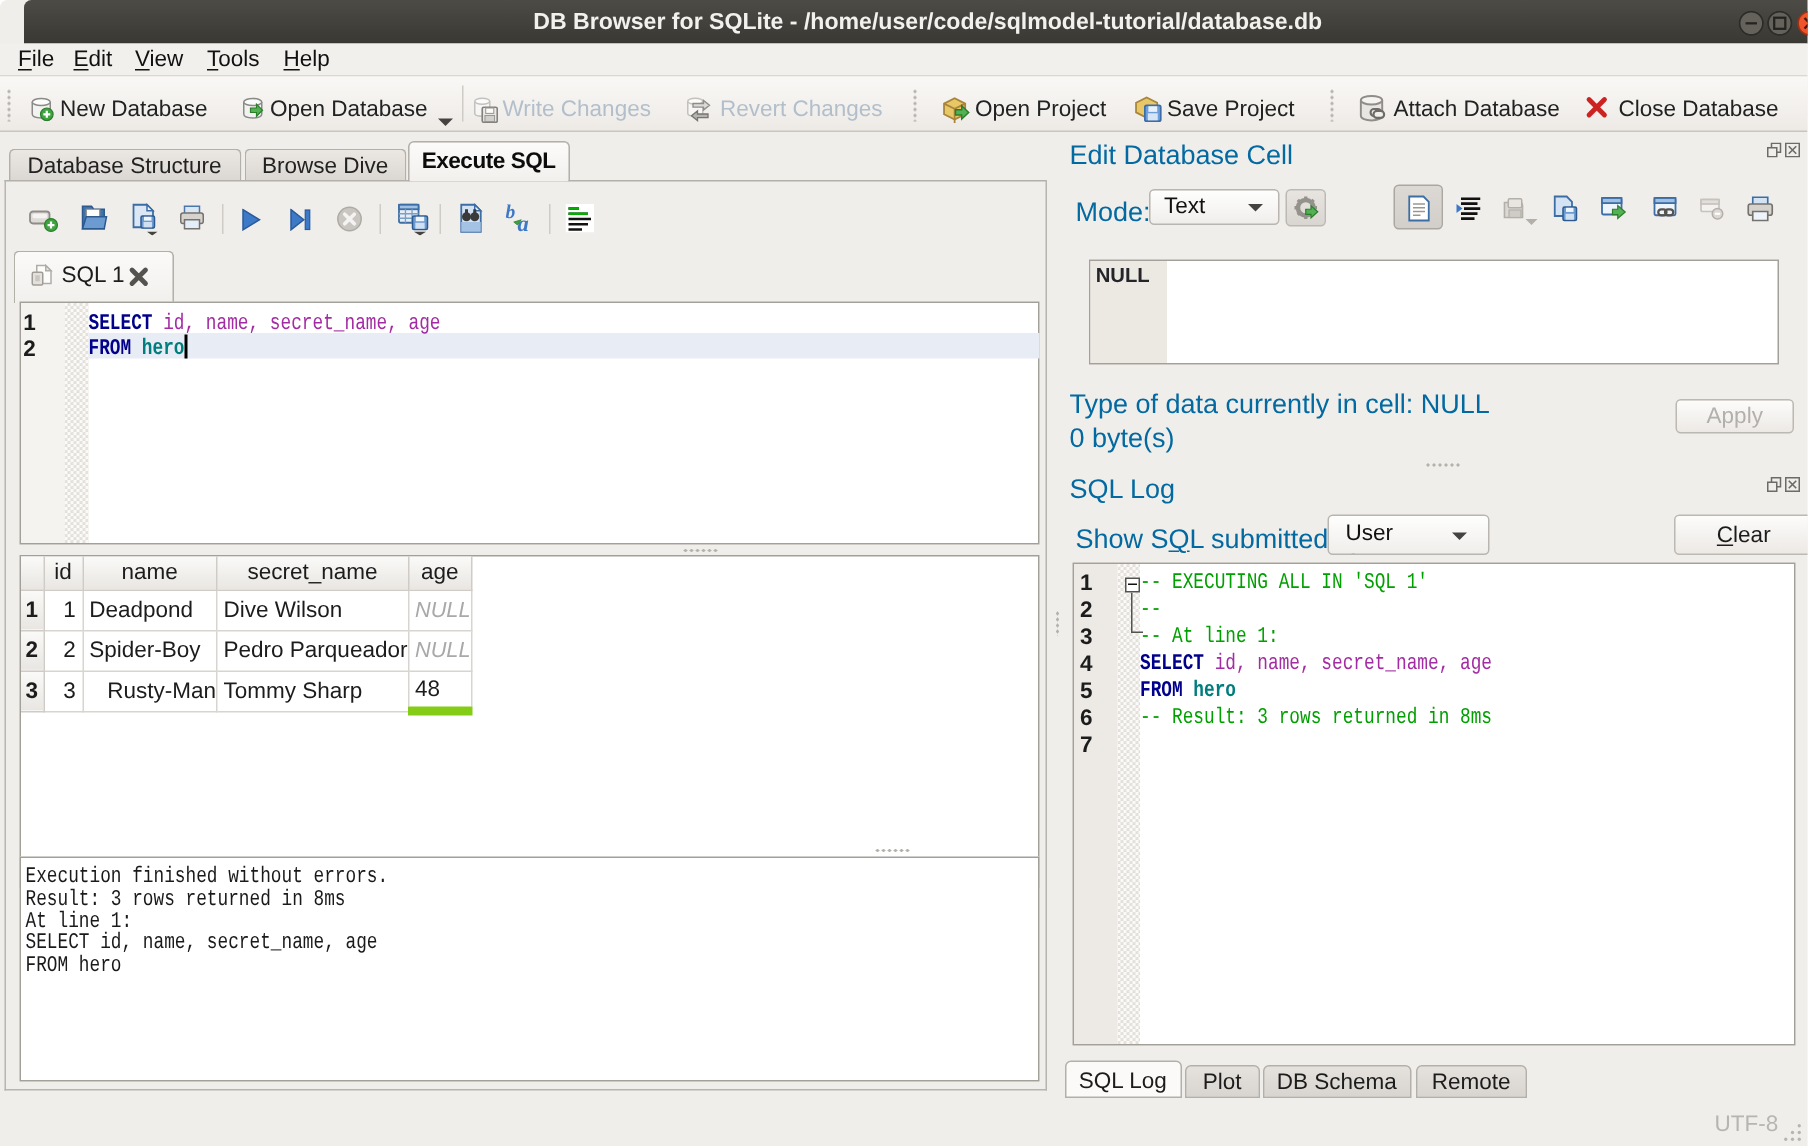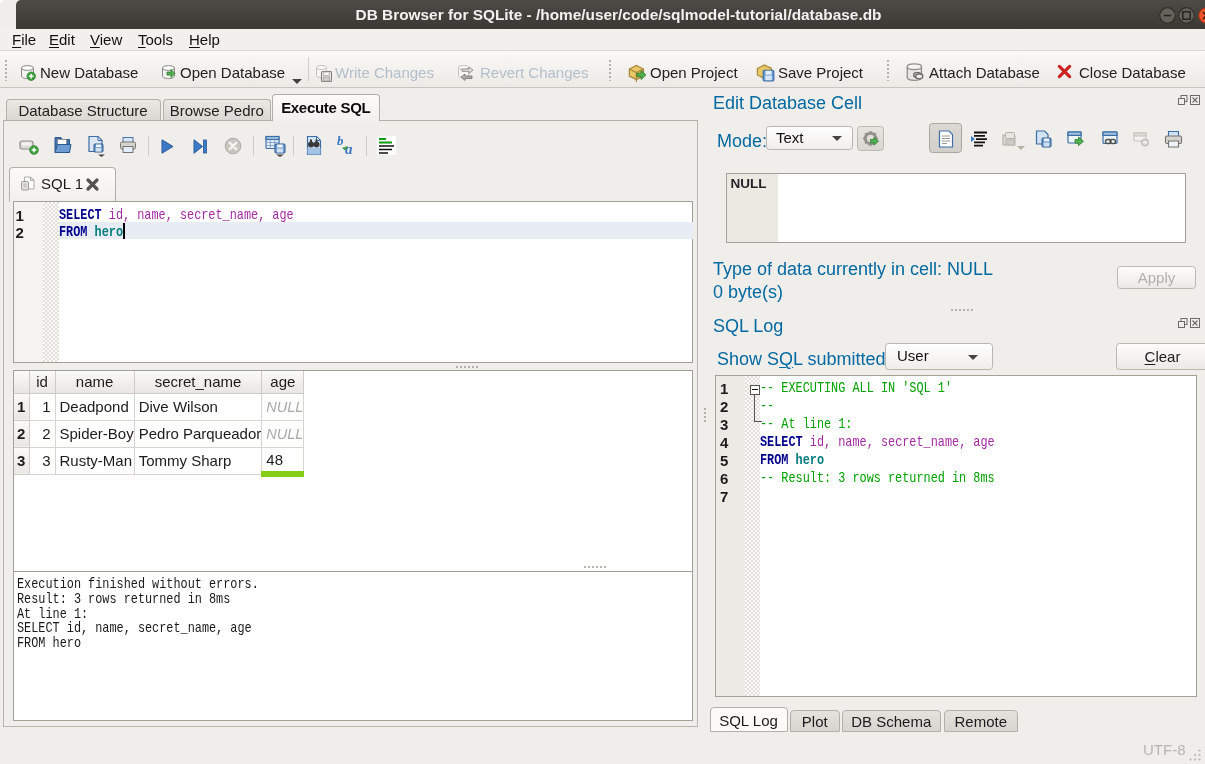--- a/index.html
+++ b/index.html
@@ -138,21 +138,21 @@
   <rect x="10.5" y="11" width="5.5" height="3.6" rx="1.8" fill="#f0efec" stroke="#6e6c68" stroke-width="1.1" transform="translate(-1.5,-1)"></rect>
  </svg>
  <div class="ti" style="left:929px">Attach Database</div>
  <svg class="ticon" style="left:1057px;top:13px;width:15px;height:15px" viewBox="0 0 14 14">
   <path d="M2.2 2.2 L11.8 11.8 M11.8 2.2 L2.2 11.8" stroke="#cc2222" stroke-width="3" stroke-linecap="round"></path>
  </svg>
  <div class="ti" style="left:1079px">Close Database</div>
 </div>
 
 <div class="mtab" style="left:5.5px;top:99px;width:155px;height:21px;line-height:21px">Database Structure</div>
-<div class="mtab" style="left:162.5px;top:99px;width:108.5px;height:21px;line-height:21px">Browse Pedro</div>
+<div class="mtab" style="left:162.5px;top:99px;width:108.5px;height:21px;line-height:21px">Browse Dive</div>
 <div id="mtabline"></div>
 <div class="mtab act" style="left:272px;top:94px;width:107.5px;height:27px;line-height:25px">Execute SQL</div>
 
 <div id="lframe"></div>
 <div id="sqltoolbar">
  <svg class="abs" style="left:19px;top:136px;width:20px;height:20px" viewBox="0 0 20 20">
   <rect x="1" y="5" width="13" height="8" rx="2" fill="#dedbd6" stroke="#8f8c87" stroke-width="1.2"></rect>
   <rect x="2.5" y="6.5" width="10" height="3" rx="1.5" fill="#f4f3f1"></rect>
   <circle cx="15" cy="14" r="4.3" fill="#3fa33f" stroke="#2c7d2c" stroke-width=".8"></circle>
   <path d="M15 11.7 v4.6 M12.7 14 h4.6" stroke="#fff" stroke-width="1.5"></path>
@@ -268,21 +268,21 @@
    <tr style="height:27px">
     <td class="gridhead" style="text-align:center;font-weight:bold;border-right:1px solid #cfccc7;border-bottom:1px solid #cfccc7">2</td>
     <td style="text-align:right;padding-right:4px;border-right:1px solid #d8d5d0;border-bottom:1px solid #d8d5d0">2</td>
     <td style="padding-left:4px;border-right:1px solid #d8d5d0;border-bottom:1px solid #d8d5d0">Spider-Boy</td>
     <td style="padding-left:4px;border-right:1px solid #d8d5d0;border-bottom:1px solid #d8d5d0">Pedro Parqueador</td>
     <td style="padding-left:4px;border-right:1px solid #d8d5d0;border-bottom:1px solid #d8d5d0;color:#a9a9a9;font-style:italic;font-size:14.5px">NULL</td>
    </tr>
    <tr style="height:27px">
     <td class="gridhead" style="text-align:center;font-weight:bold;border-right:1px solid #cfccc7;border-bottom:1px solid #cfccc7">3</td>
     <td style="text-align:right;padding-right:4px;border-right:1px solid #d8d5d0;border-bottom:1px solid #d8d5d0">3</td>
-    <td style="padding-left:4px;border-right:1px solid #d8d5d0;border-bottom:1px solid #d8d5d0">Rusty-Man</td>
+    <td style="padding-left:16px;border-right:1px solid #d8d5d0;border-bottom:1px solid #d8d5d0">Rusty-Man</td>
     <td style="padding-left:4px;border-right:1px solid #d8d5d0;border-bottom:1px solid #d8d5d0">Tommy Sharp</td>
     <td style="padding-left:4px;border-right:1px solid #d8d5d0;border-bottom:6px solid #84cc16">48</td>
    </tr>
   </tbody>
         </table>
  </div>
  <div class="hdots" style="left:583px;top:566px;width:24px"></div>
 </div>
 <div id="execwrap">
  <div class="panel" style="left:13px;top:571px;width:680px;height:150px">

